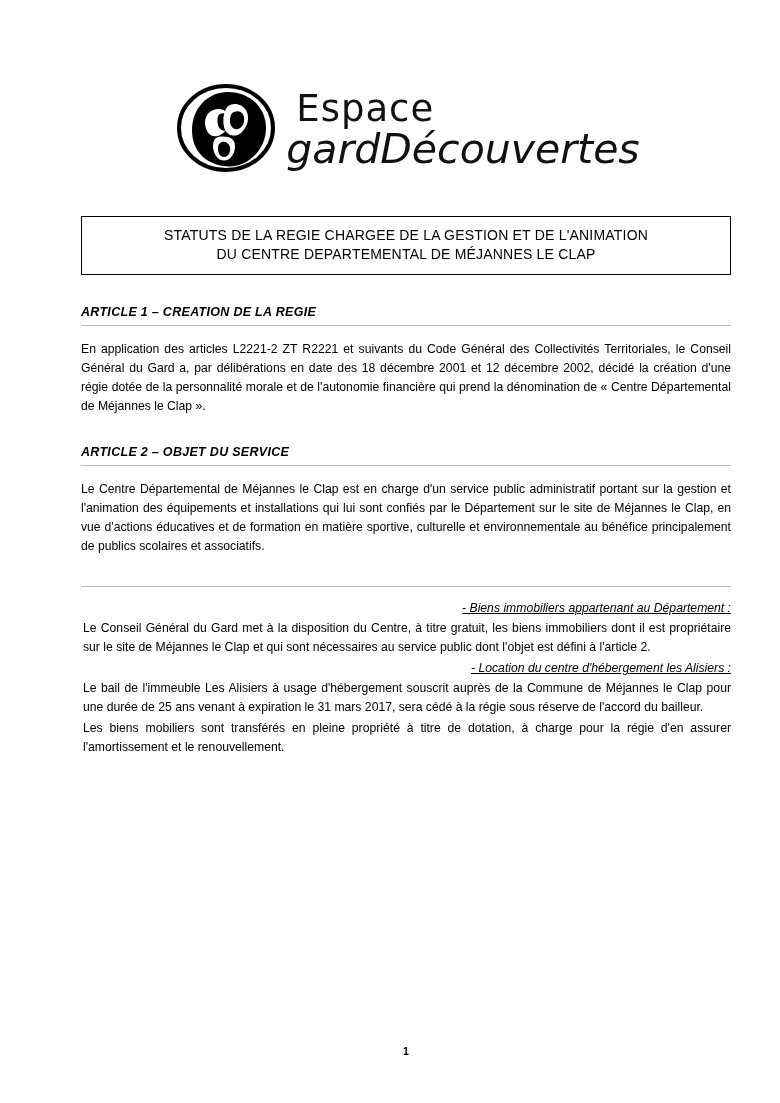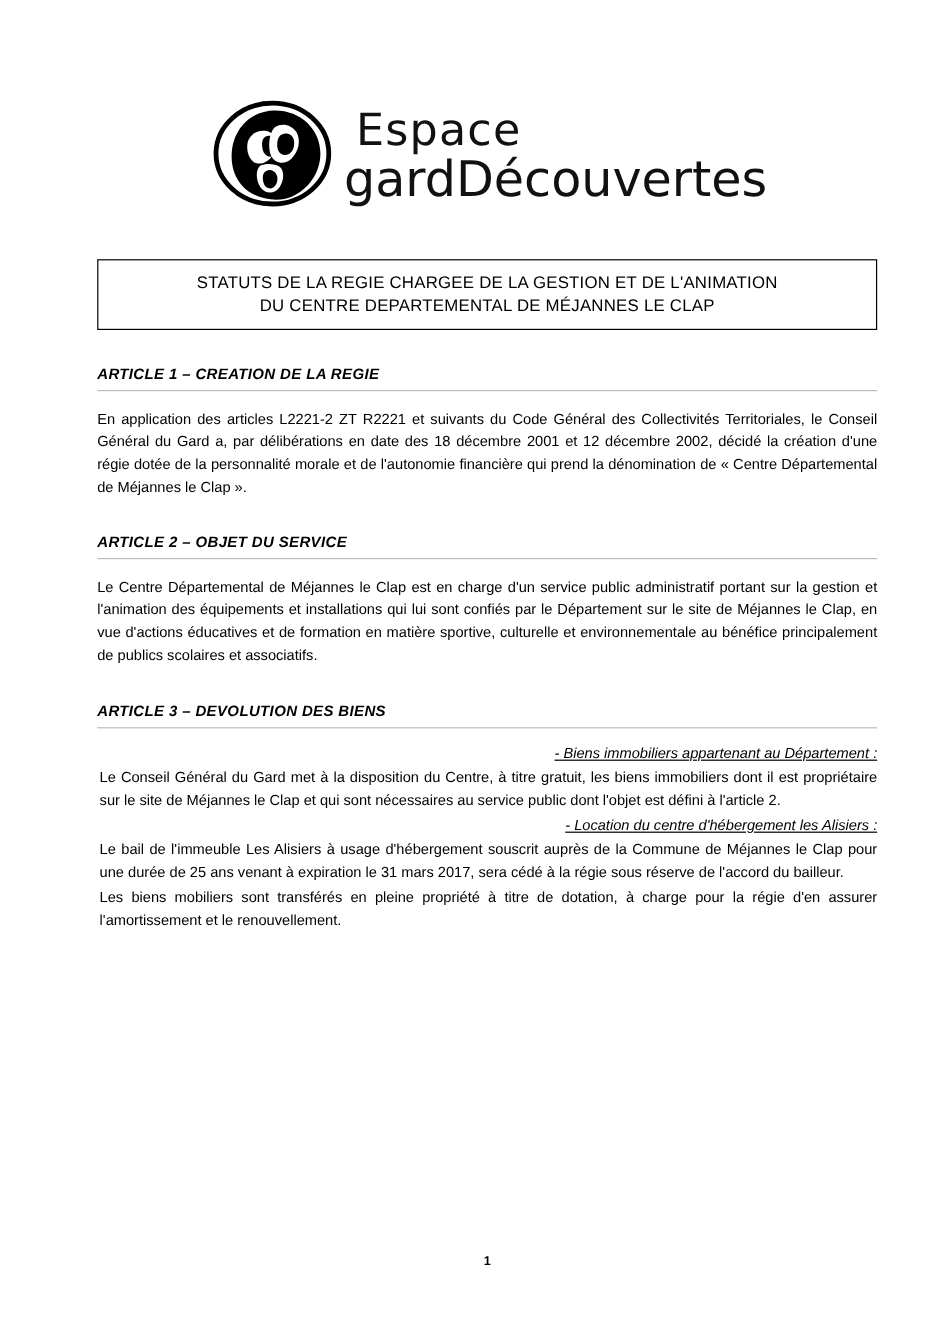--- a/index.html
+++ b/index.html
@@ -48,20 +48,21 @@
     letter-spacing: 1px;
     color: #111;
     padding-left: 10px;
   }
   .logo-gard {
     font-family: "DejaVu Sans", sans-serif;
     font-size: 41px;
     letter-spacing: 0px;
     color: #111;
     margin-top: 2px;
+    font-style: italic;
   }
 
   
   .title-box {
     border: 1.5px solid #000;
     margin-top: 28px;
     padding: 9px 6px 10px 6px;
     text-align: center;
   }
   .title-line {
@@ -158,21 +159,20 @@
     <p class="para">En application des articles L2221-2 ZT R2221 et suivants du Code Général des Collectivités Territoriales, le Conseil Général du Gard a, par délibérations en date des 18 décembre 2001 et 12 décembre 2002, décidé la création d'une régie dotée de la personnalité morale et de l'autonomie financière qui prend la dénomination de « Centre Départemental de Méjannes le Clap ».</p>
   </div>
 
   <div class="article">
     <div class="article-heading">ARTICLE 2 – OBJET DU SERVICE</div>
     <div class="rule"></div>
     <p class="para">Le Centre Départemental de Méjannes le Clap est en charge d'un service public administratif portant sur la gestion et l'animation des équipements et installations qui lui sont confiés par le Département sur le site de Méjannes le Clap, en vue d'actions éducatives et de formation en matière sportive, culturelle et environnementale au   bénéfice principalement de publics scolaires et associatifs.</p>
   </div>
 
   <div class="article article3">
-    <div class="article-heading">ARTICLE 3 – DEVOLUTION DES BIENS</div>
     <div class="rule"></div>
 
     <div class="block-indent">
       <div class="sub-heading">- Biens immobiliers appartenant au Département :</div>
       <p class="para">Le Conseil Général du Gard met à la disposition du Centre, à titre gratuit, les biens immobiliers dont il est propriétaire sur le site de Méjannes le Clap et qui sont nécessaires au service public dont l'objet est défini à l'article 2.</p>
     </div>
 
     <div class="block-indent">
       <div class="sub-heading">- Location du centre d'hébergement les Alisiers :</div>
       <p class="para">Le bail de l'immeuble Les Alisiers à usage d'hébergement souscrit auprès de la Commune de Méjannes le Clap pour une durée de 25 ans venant à expiration le 31 mars 2017, sera cédé à la régie sous réserve de l'accord du bailleur.</p>

